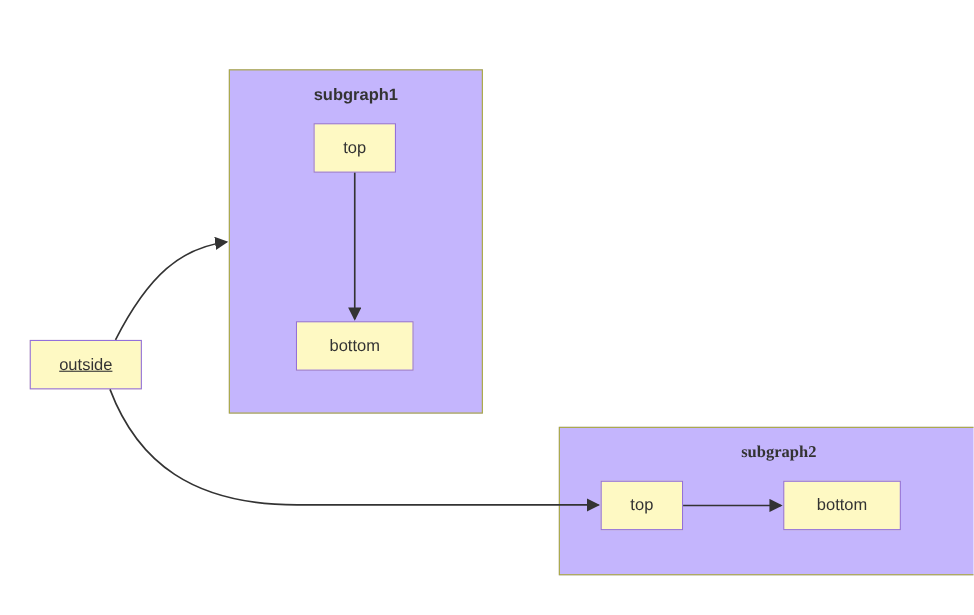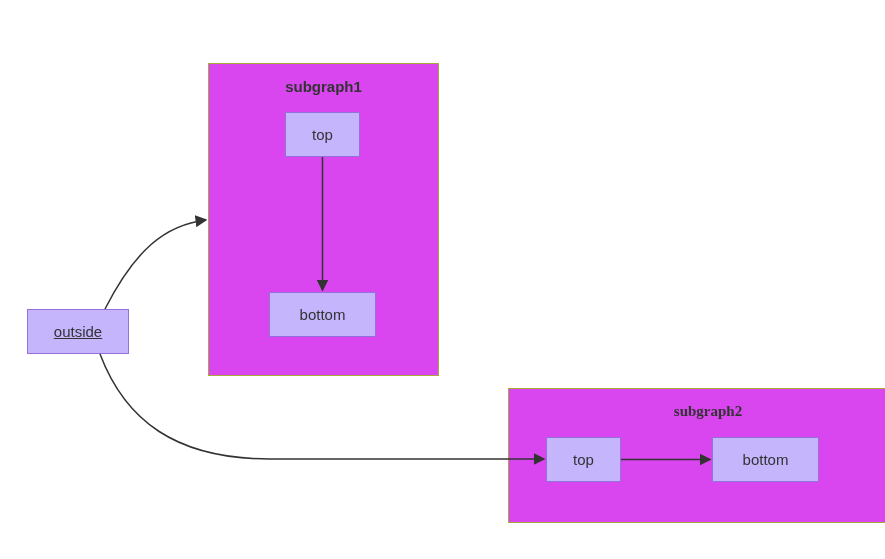--- a/index.html
+++ b/index.html
@@ -12,34 +12,34 @@
     font-size: 15px;
     color: #333333;
   }
   .canvas {
     position: relative;
     width: 885px;
     height: 559px;
   }
   .subgraph {
     position: absolute;
-    background: #d946ef;
+    background: #c4b5fd;
     border: 1px solid #a9a93b;
     box-sizing: border-box;
   }
   .subgraph-title {
     position: absolute;
     left: 0;
     right: 0;
     text-align: center;
     font-weight: 700;
   }
   .node {
     position: absolute;
-    background: #c4b5fd;
+    background: #fef9c3;
     border: 1px solid #9370db;
     box-sizing: border-box;
     display: flex;
     align-items: center;
     justify-content: center;
     padding: 0 10px;
   }
   svg.edges {
     position: absolute;
     left: 0;

